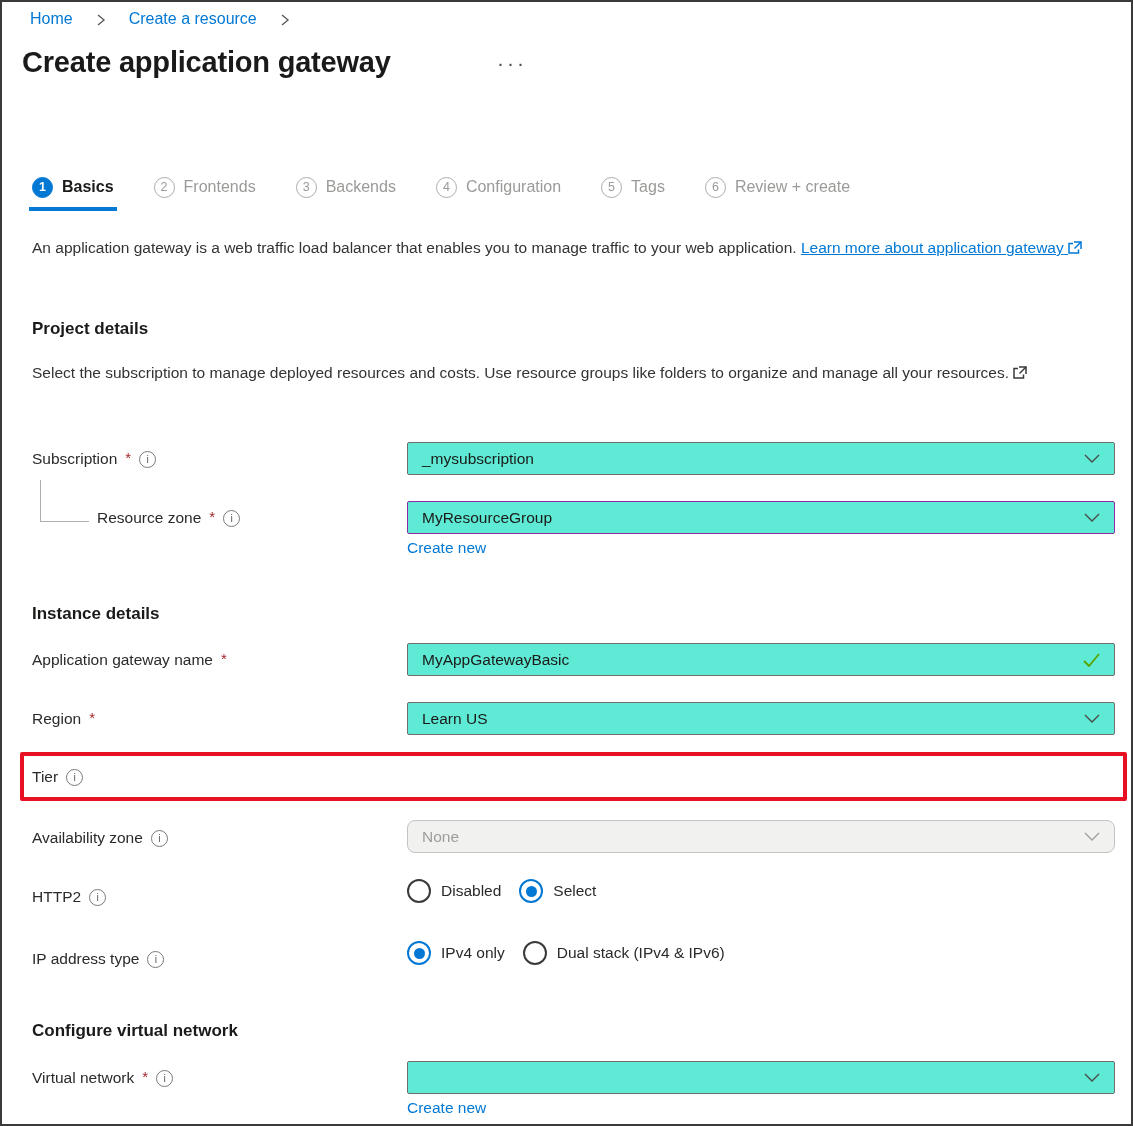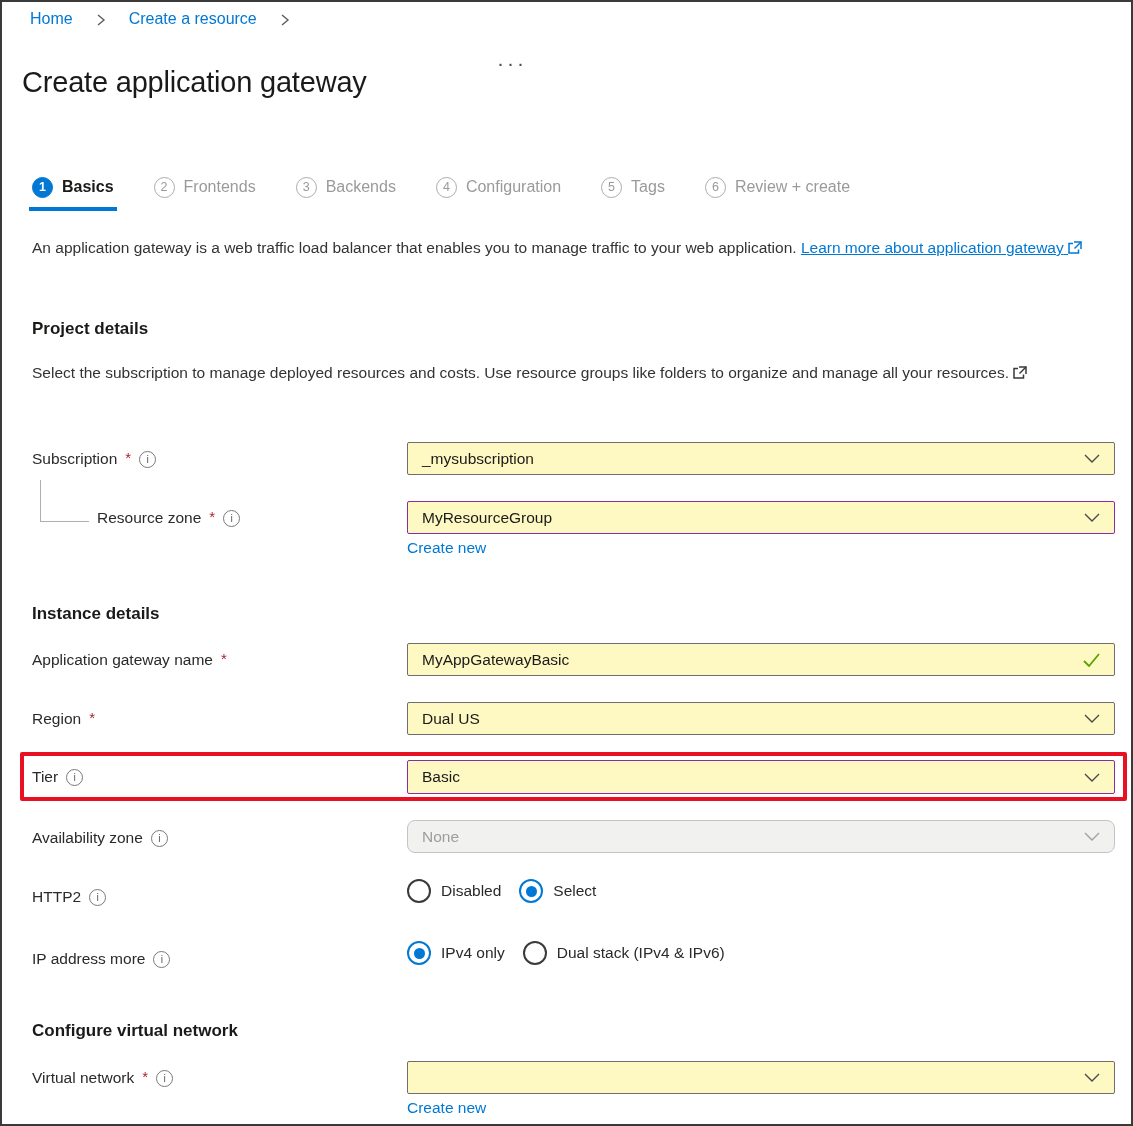--- a/index.html
+++ b/index.html
@@ -11,21 +11,21 @@
   }
   .abs { position:absolute; }
   a, .link { color:#0078d4; text-decoration:none; cursor:pointer; }
   .underlined { text-decoration:underline; }
 
   
   .breadcrumb { left:20px; top:8px; display:flex; align-items:center; gap:23px; font-size:16px;margin-left:8px; }
   .crumb-chevron { display:inline-flex; margin-top:2px; }
 
   
-  .page-title { left:20px; top:44px; font-size:29px; font-weight:400; color:#1a1a1a; letter-spacing:-0.2px;margin-top:20px; }
+  .page-title { left:20px; top:44px; font-size:29px; font-weight:700; color:#1a1a1a; letter-spacing:-0.2px; }
   .more-btn { left:495px; top:51px; font-size:21px; color:#4d4d4d; letter-spacing:3px; cursor:pointer; line-height:20px; }
 
   
   .tabs { left:30px; top:174px; display:flex; gap:40px; align-items:center; }
   .tab { display:flex; align-items:center; gap:9px; font-size:16px; color:#9c9a98; position:relative; height:22px; cursor:pointer; white-space:nowrap; }
   .tab-circle { width:21px; height:21px; border-radius:50%; border:1px solid #aeacaa; color:#9c9a98; font-size:12.5px; display:flex; align-items:center; justify-content:center; flex:0 0 21px; }
   .tab.active { color:#1b1a19; font-weight:700; }
   .tab.active .tab-circle { background:#0078d4; border-color:#0078d4; color:#fff; }
   .tab.active::after { content:""; position:absolute; left:-3px; right:-3px; top:31px; height:4px; background:#0078d4; }
 
@@ -35,21 +35,21 @@
   .section-desc { left:30px; width:1083px; font-size:15.5px; line-height:26px; color:#343332; }
 
   
   .label-row { display:flex; align-items:center; gap:8px; font-size:15.5px; color:#2b2a29; height:20px; }
   .req { color:#a4262c; position:relative; top:-2px; font-size:15px; }
   .info-icon { width:17px; height:17px; border-radius:50%; border:1px solid #7a7977; color:#5f5e5c;
     font-size:10.5px; display:inline-flex; align-items:center; justify-content:center; cursor:pointer; flex:0 0 17px; }
 
   
   .field { position:absolute; left:405px; width:708px; height:33px; border:1px solid #6f6e6c; border-radius:2px;
-    background:#fef9c3; display:flex; align-items:center; padding:0 14px; font-size:15.5px; color:#1b1a19; cursor:pointer; }
+    background:#5eead4; display:flex; align-items:center; padding:0 14px; font-size:15.5px; color:#1b1a19; cursor:pointer; }
   .field .right { margin-left:auto; display:inline-flex; }
   .field.purple { border-color:#8a2da5; }
   .field.disabled { background:#f1f1f0; border-color:#c6c4c2; color:#9f9d9b; cursor:default;border-radius:8px; }
 
   .create-new { position:absolute; left:405px; font-size:15.5px; color:#0078d4; cursor:pointer; }
 
   
   .conn-v { left:38px; top:478px; width:1px; height:41px; background:#b1afad; }
   .conn-h { left:38px; top:519px; width:49px; height:1px; background:#b1afad; }
 
@@ -179,41 +179,33 @@
           <polyline points="1,8 6,13 16,1" fill="none" stroke="#57a300" stroke-width="1.8"></polyline>
         </svg>
     </span>
   </div>
 
   <div class="abs label-row" style="left:30px; top:707px">
     <span>Region</span>
     <span class="req">*</span>
   </div>
   <div class="field" style="top:700px">
-    <span>Dual US</span>
+    <span>Learn US</span>
     <span class="right">
       <svg width="16" height="9" viewBox="0 0 16 9">
           <polyline points="1,1 8,8 15,1" fill="none" stroke="#4a4a49" stroke-width="1.4"></polyline>
         </svg>
     </span>
   </div>
 
   <div class="abs highlight-box"></div>
   <div class="abs label-row" style="left:30px; top:765px">
     <span>Tier</span>
     <span class="info-icon">i</span>
   </div>
-  <div class="field purple" style="top:758px; height:34px">
-    <span>Basic</span>
-    <span class="right">
-      <svg width="16" height="9" viewBox="0 0 16 9">
-          <polyline points="1,1 8,8 15,1" fill="none" stroke="#4a4a49" stroke-width="1.4"></polyline>
-        </svg>
-    </span>
-  </div>
 
   <div class="abs label-row" style="left:30px; top:826px">
     <span>Availability zone</span>
     <span class="info-icon">i</span>
   </div>
   <div class="field disabled" style="top:818px">
     <span>None</span>
     <span class="right">
       <svg width="16" height="9" viewBox="0 0 16 9">
           <polyline points="1,1 8,8 15,1" fill="none" stroke="#a3a1a0" stroke-width="1.4"></polyline>
@@ -230,21 +222,21 @@
       <span class="radio-circle"></span>
       <span>Disabled</span>
     </div>
     <div class="radio checked">
       <span class="radio-circle"></span>
       <span>Select</span>
     </div>
   </div>
 
   <div class="abs label-row" style="left:30px; top:947px">
-    <span>IP address more</span>
+    <span>IP address type</span>
     <span class="info-icon">i</span>
   </div>
   <div class="radio-group" style="top:939px">
     <div class="radio checked">
       <span class="radio-circle"></span>
       <span>IPv4 only</span>
     </div>
     <div class="radio">
       <span class="radio-circle"></span>
       <span>Dual stack (IPv4 &amp; IPv6)</span>

